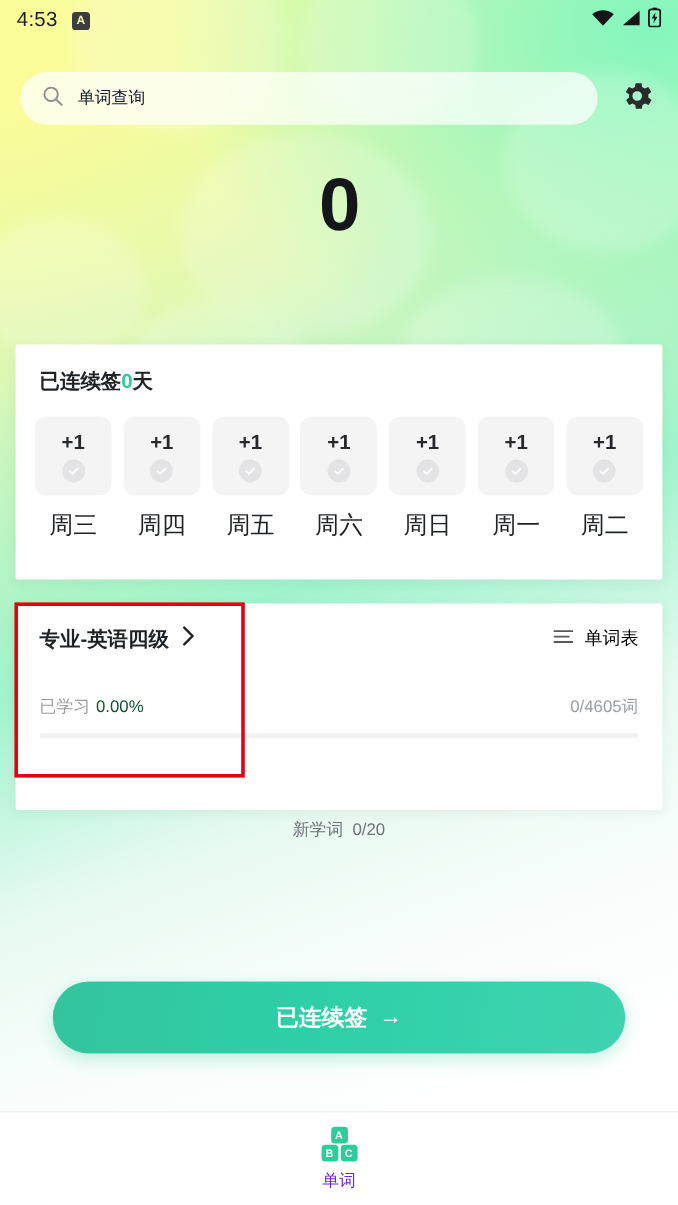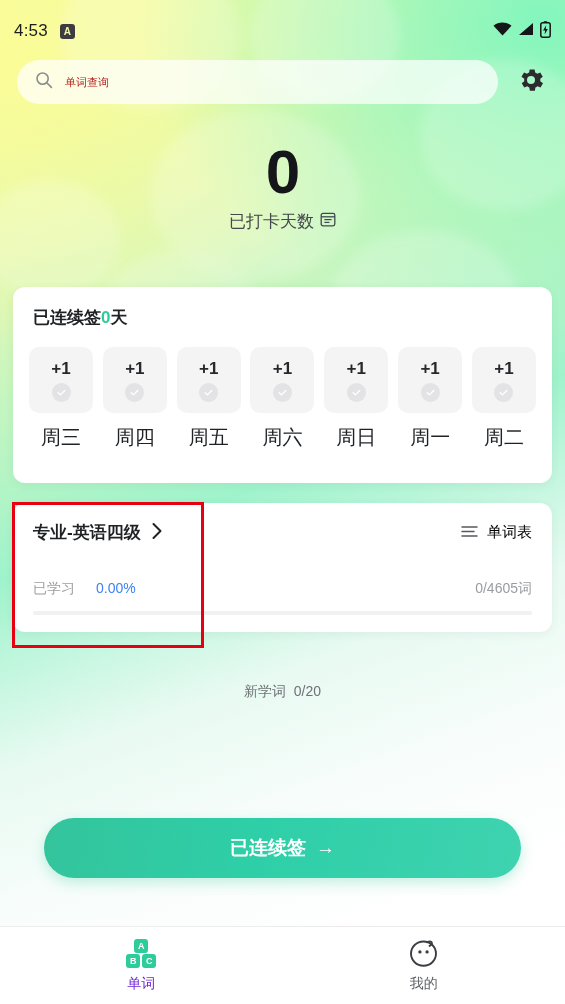--- a/index.html
+++ b/index.html
@@ -27,21 +27,21 @@
   }
   .wm {
     position: absolute;
     border-radius: 50%;
     background: rgba(255,255,255,0.55);
     filter: blur(6px);
   }
 
   
   #status-bar {
-    position: absolute; left: 0; top: 14px; width: 565px; height: 34px;
+    position: absolute; left: 0; top: 0; width: 565px; height: 34px;
     display: flex; align-items: center; justify-content: space-between;
     padding: 0 14px;
     z-index: 6;
   }
   #status-left { display: flex; align-items: center; gap: 12px; }
   #clock { font-size: 17px; color: #1d1d1f; letter-spacing: .2px; }
   .sq-badge {
     width: 15px; height: 15px; border-radius: 3px;
     background: #3d3d3f; color: #f4f4b0;
     font-size: 10px; font-weight: bold;
@@ -56,21 +56,21 @@
     padding: 0 17px;
     z-index: 5;
   }
   #search-bar {
     flex: 1; height: 44px;
     background: rgba(255,255,255,0.72);
     border-radius: 22px;
     display: flex; align-items: center;
     padding: 0 18px; gap: 12px;
   }
-  #search-placeholder { font-size: 11px; color: #b91c1c; }
+  #search-placeholder { font-size: 14px; color: #0f172a; }
   #gear-btn { width: 34px; height: 34px; display: flex; align-items: center; justify-content: center; }
 
   
   #hero {
     position: absolute; left: 0; top: 140px; width: 565px;
     text-align: center; z-index: 4;
   }
   #hero-count {
     font-size: 62px; font-weight: bold; color: #14161a; line-height: 1.02;
     letter-spacing: -1px;
@@ -78,21 +78,21 @@
   #hero-label-row {
     margin-top: 7px;
     display: flex; align-items: center; justify-content: center; gap: 6px;
     font-size: 17px; color: #44484c;
   }
 
   
   .card {
     position: absolute;
     background: #ffffff;
-    border-radius: 12px;
+    border-radius: 2px;
     box-shadow: 0 2px 10px rgba(60,90,70,0.07);
   }
   #streak-card { left: 13px; top: 287px; width: 539px; height: 196px; }
   #streak-title {
     font-size: 17px; font-weight: bold; color: #1f2225;
     padding: 19px 0 0 20px;
   }
   #streak-title .accent { color: #2ecc9b; }
   #days-row {
     display: flex; justify-content: space-between;
@@ -103,35 +103,35 @@
     width: 64px; height: 66px; background: #f4f4f5; border-radius: 10px;
     display: flex; flex-direction: column; align-items: center; justify-content: center; gap: 4px;
   }
   .day-plus { font-size: 17px; font-weight: bold; color: #26282b; }
   .day-check {
     width: 19px; height: 19px; border-radius: 50%; background: #e3e3e5;
     display: flex; align-items: center; justify-content: center;
   }
   .day-name { margin-top: 11px; font-size: 20px; color: #1f2225; }
 
-  #study-card { left: 13px; top: 503px; width: 539px; height: 129px; }
+  #study-card { left: 13px; top: 503px; width: 539px; height: 172px; }
   #study-top {
     display: flex; align-items: center; justify-content: space-between;
     padding: 18px 20px 0 20px;
   }
   #study-title-wrap { display: flex; align-items: center; gap: 10px; }
   #study-title { font-size: 17px; font-weight: bold; color: #1f2225; }
   #wordlist-btn { display: flex; align-items: center; gap: 9px; }
   #wordlist-label { font-size: 15px; color: #000000; }
   #study-bottom {
     display: flex; align-items: baseline; justify-content: space-between;
     padding: 36px 20px 0 20px;
   }
   #learned-wrap { font-size: 14px; color: #9a9da0; }
-  #learned-wrap .pct { color: #3b82f6; margin-left: 21px; }
+  #learned-wrap .pct { color: #14532d; margin-left: 5px; }
   #count-wrap { font-size: 14px; color: #9a9da0; }
   #progress-track {
     margin: 13px 20px 0 20px; height: 4px; border-radius: 2px; background: #f1f1f2;
   }
   #progress-fill { height: 4px; border-radius: 2px; background: #2ecc9b; width: 0%; }
 
   
   #new-words {
     position: absolute; left: 0; top: 683px; width: 565px;
     text-align: center; font-size: 14px; color: #6e7276; z-index: 4;
@@ -230,31 +230,20 @@
     <span>
       <svg width="30" height="30" viewBox="0 0 24 24">
         <path fill="#2b2b2d" d="M19.4 13a7.6 7.6 0 0 0 0-2l2-1.6-2-3.4-2.4 1a7.5 7.5 0 0 0-1.7-1l-.4-2.5h-4l-.4 2.5c-.6.2-1.2.6-1.7 1l-2.4-1-2 3.4L6.6 11a7.6 7.6 0 0 0 0 2l-2 1.6 2 3.4 2.4-1c.5.4 1.1.8 1.7 1l.4 2.5h4l.4-2.5c.6-.2 1.2-.6 1.7-1l2.4 1 2-3.4zM12 15.2A3.2 3.2 0 1 1 12 8.8a3.2 3.2 0 0 1 0 6.4z"></path>
       </svg>
     </span>
   </div>
 </div>
 
 <div id="hero">
   <div id="hero-count">0</div>
-  <div id="hero-label-row">
-    <span>已打卡天数</span>
-    <span>
-      <svg width="16" height="16" viewBox="0 0 16 16">
-        <rect x="1.2" y="2.4" width="13.6" height="12.4" rx="1.8" fill="none" stroke="#44484c" stroke-width="1.3"></rect>
-        <line x1="1.2" y1="5.8" x2="14.8" y2="5.8" stroke="#44484c" stroke-width="1.3"></line>
-        <line x1="4.4" y1="8.6" x2="11.6" y2="8.6" stroke="#44484c" stroke-width="1.2"></line>
-        <line x1="4.4" y1="11.4" x2="9.4" y2="11.4" stroke="#44484c" stroke-width="1.2"></line>
-      </svg>
-    </span>
-  </div>
 </div>
 
 <div class="card" id="streak-card">
   <div id="streak-title">
     <span>已连续签</span><span class="accent">0</span><span>天</span>
   </div>
   <div id="days-row">
 
     <div class="day-col">
       <div class="day-tile">
@@ -393,27 +382,16 @@
         <span class="abc-cell" style="left:8px; top:1px;">A</span>
         <span class="abc-cell" style="left:0px; top:16px;">B</span>
         <span class="abc-cell" style="left:16px; top:16px;">C</span>
       </span>
     </span>
     <span class="nav-label">单词</span>
   </div>
 
 
 
-  <div class="nav-item">
-    <span class="nav-icon">
-      <svg width="29" height="29" viewBox="0 0 26 26">
-        <path d="M13 2.2c6.2 0 11.2 4.8 11.2 10.9S19.2 24 13 24 1.8 19.2 1.8 13.1 6.8 2.2 13 2.2z" fill="none" stroke="#3a3d41" stroke-width="1.7"></path>
-        <path d="M16.4 2.9c1.8-1 3.4-1.2 4 .1.5 1.2-.5 2.4-2 3.2" fill="none" stroke="#3a3d41" stroke-width="1.7" stroke-linecap="round"></path>
-        <circle cx="9.8" cy="11.6" r="1.5" fill="#3a3d41"></circle>
-        <circle cx="16.2" cy="11.6" r="1.5" fill="#3a3d41"></circle>
-      </svg>
-    </span>
-    <span class="nav-label">我的</span>
-  </div>
 
 </div>
 
 <div id="annotation-box" style="border-color: rgb(230, 0, 18);"></div>
 
 </body></html>

